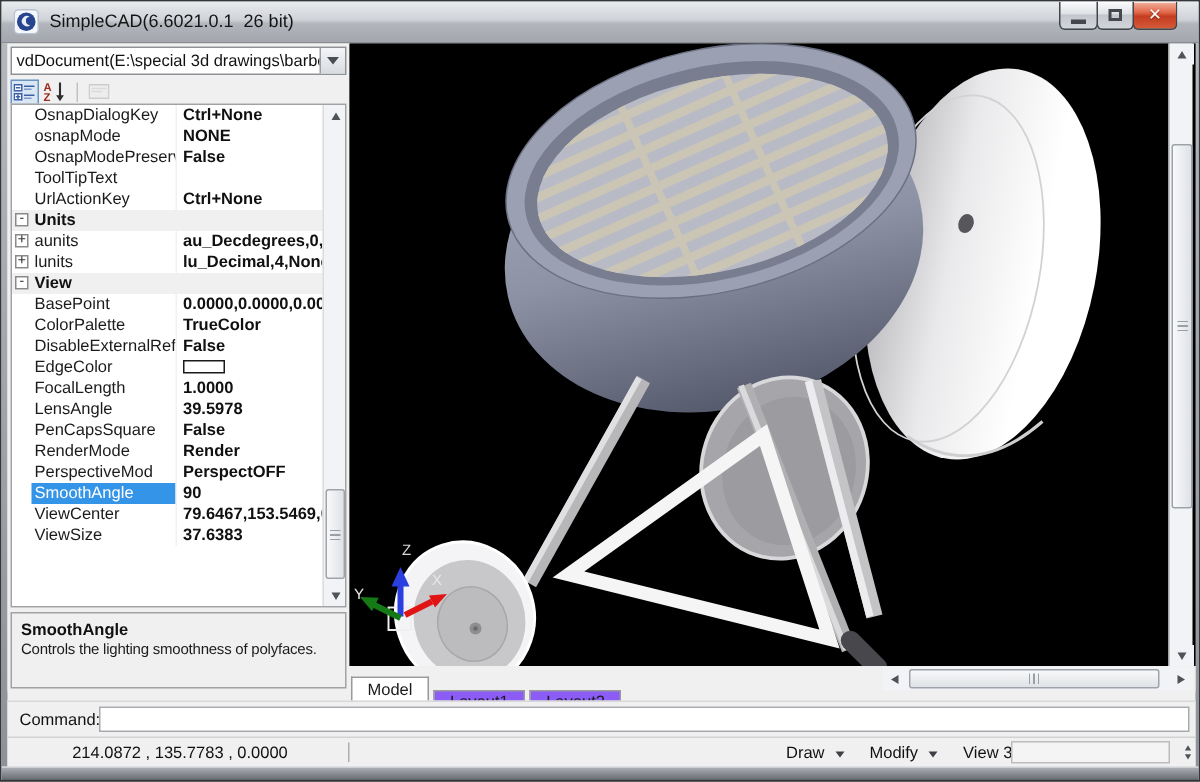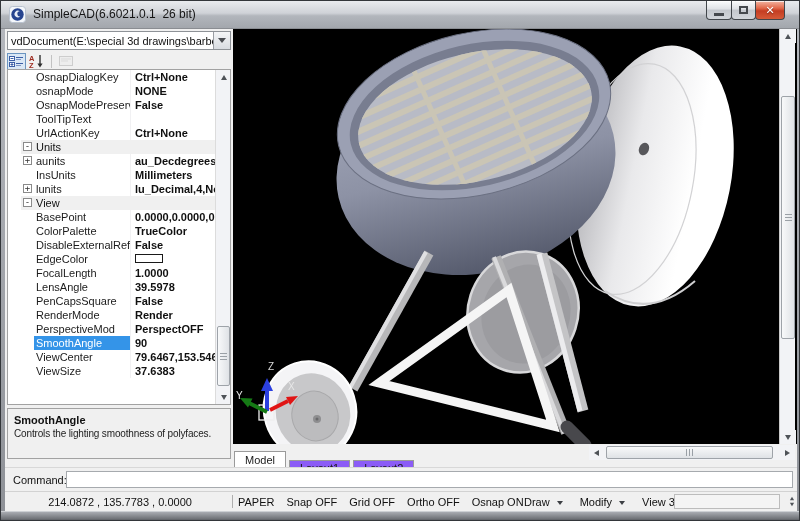--- a/index.html
+++ b/index.html
@@ -36,27 +36,27 @@
     background:linear-gradient(#f4f5f7,#d8dce1);display:flex;align-items:center;justify-content:center;}
   .arr-down{width:0;height:0;border-left:4px solid transparent;border-right:4px solid transparent;border-top:5px solid #4a4d52;}
   .pg-toolbar{position:absolute;left:2px;top:23px;width:224px;height:18px;display:flex;align-items:center;}
   .tb-btn{width:19px;height:17px;display:flex;align-items:center;justify-content:center;margin-right:1px;}
   .tb-btn.checked{border:1px solid #6b95c0;background:#d9e7f5;}
   .tb-btn.disabled{opacity:.55;}
   .tb-sep{width:1px;height:13px;background:#c2c2c2;margin:0 4px;}
   
   .prop-grid{position:absolute;left:2px;top:40px;width:224px;height:336px;background:#fff;
     border:1px solid #a2a2a2;overflow:hidden;}
-  .pg-rows{position:absolute;left:13px;top:0;width:207px;}
+  .pg-rows{position:absolute;left:0;top:0;width:207px;}
   .pg-row{display:flex;height:14px;line-height:14px;font-size:11px;overflow:hidden;}
   .pg-indent{width:13px;flex:0 0 13px;position:relative;}
   .pg-box{position:absolute;left:2px;top:2px;width:9px;height:9px;border:1px solid #8a8a8a;background:#fff;
     font-size:9px;line-height:7px;text-align:center;color:#333;font-family:"DejaVu Sans Mono",monospace;}
   .pg-cat{background:#f0f0f0;}
-  .pg-cat .pg-name{font-weight:normal;color:#111;}
+  .pg-cat .pg-name{font-weight:bold;color:#111;}
   .pg-name{flex:0 0 96px;padding-left:2px;white-space:nowrap;overflow:hidden;color:#1b1b1b;}
   .pg-value{flex:1;font-weight:bold;padding-left:4px;white-space:nowrap;overflow:hidden;color:#101010;
     border-left:1px solid #f1f1f3;}
   .pg-sel .pg-name{background:#3494e8;color:#fff;}
   .pg-swatch{display:inline-block;width:28px;height:9px;margin-top:2px;border:1px solid #1a1a1a;}
   .pg-scroll{position:absolute;right:0;top:0;width:15px;height:334px;background:#f2f3f6;border-left:1px solid #dcdcdc;}
   .sb-btn{position:absolute;left:0;width:15px;height:14px;background:#f2f3f6;display:flex;align-items:center;justify-content:center;}
   .sb-up{top:0;} .sb-down{bottom:0;}
   .tri-up{width:0;height:0;border-left:3.5px solid transparent;border-right:3.5px solid transparent;border-bottom:5px solid #4f5358;}
   .tri-down{width:0;height:0;border-left:3.5px solid transparent;border-right:3.5px solid transparent;border-top:5px solid #4f5358;}
@@ -202,25 +202,20 @@
             <span class="pg-name">Units</span>
           </div>
           <div class="pg-row pg-prop">
             <span class="pg-indent">
               <span class="pg-box">+</span>
             </span>
             <span class="pg-name">aunits</span>
             <span class="pg-value">au_Decdegrees,0,No</span>
           </div>
           <div class="pg-row pg-prop">
-            <span class="pg-indent"></span>
-            <span class="pg-name">InsUnits</span>
-            <span class="pg-value">Millimeters</span>
-          </div>
-          <div class="pg-row pg-prop">
             <span class="pg-indent">
               <span class="pg-box">+</span>
             </span>
             <span class="pg-name">lunits</span>
             <span class="pg-value">lu_Decimal,4,None</span>
           </div>
           <div class="pg-row pg-cat">
             <span class="pg-indent">
               <span class="pg-box">-</span>
             </span>
@@ -436,27 +431,20 @@
   </div>
 
   <div class="command-row">
     <span class="cmd-label">Command:</span>
     <input class="cmd-input" value="" style="">
   </div>
 
   <div class="status-bar">
     <span class="coords">214.0872 , 135.7783 , 0.0000</span>
     <span class="st-sep"></span>
-    <span class="toggles">
-        <span>PAPER</span>
-        <span>Snap OFF</span>
-        <span>Grid OFF</span>
-        <span>Ortho OFF</span>
-        <span>Osnap ON</span>
-      </span>
     <span class="menus">
         <span class="menu-item">
           <span>Draw</span>
           <span class="menu-arr"></span>
         </span>
         <span class="menu-item">
           <span>Modify</span>
           <span class="menu-arr"></span>
         </span>
         <span class="menu-item">

